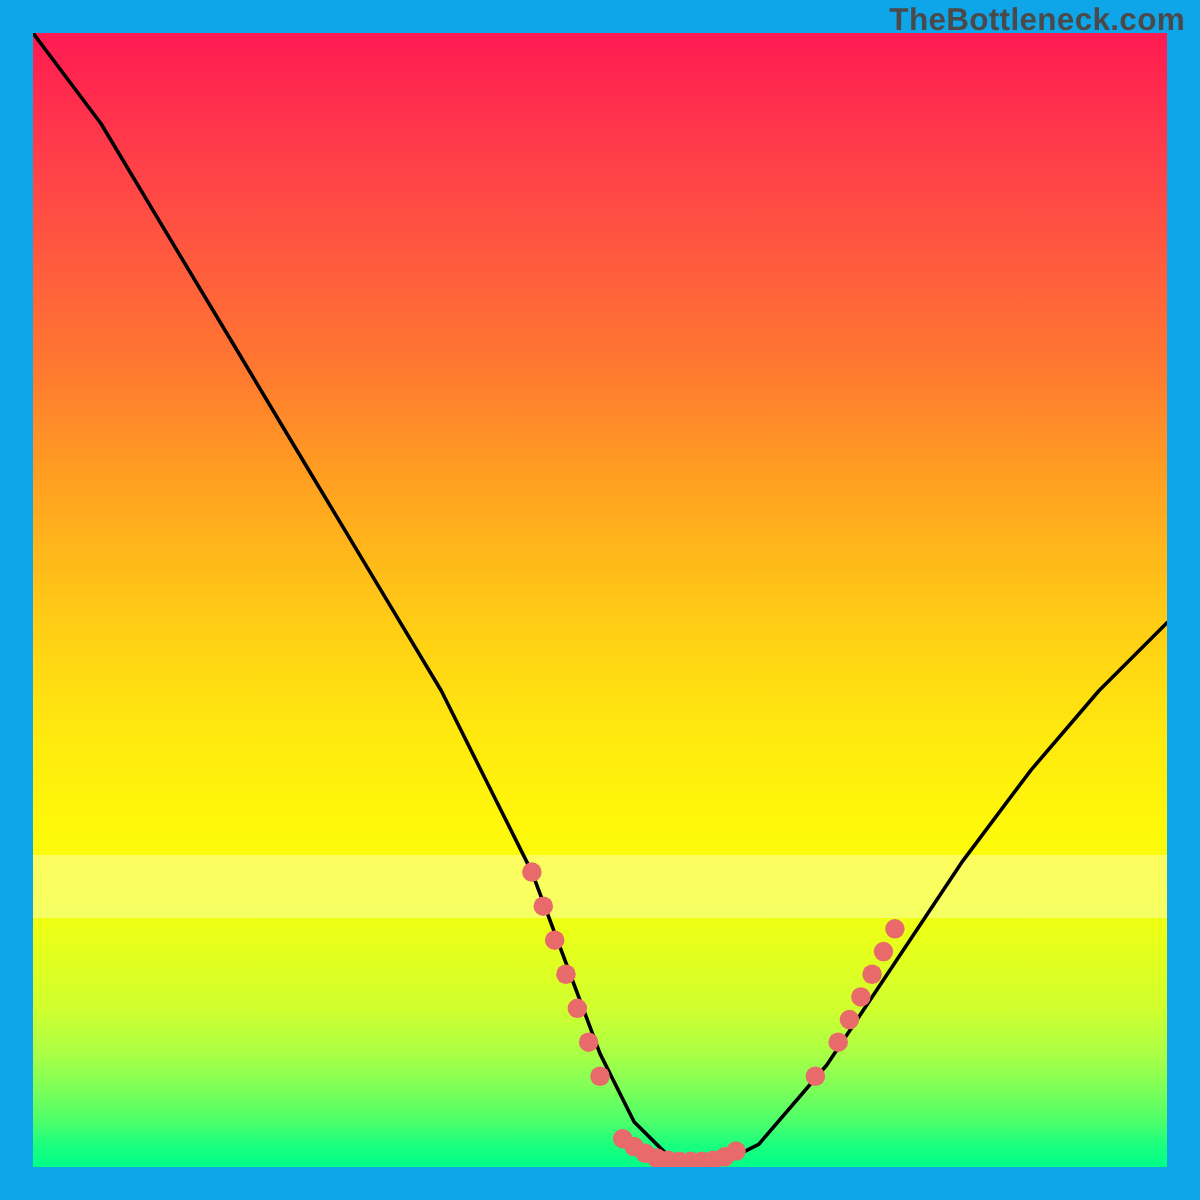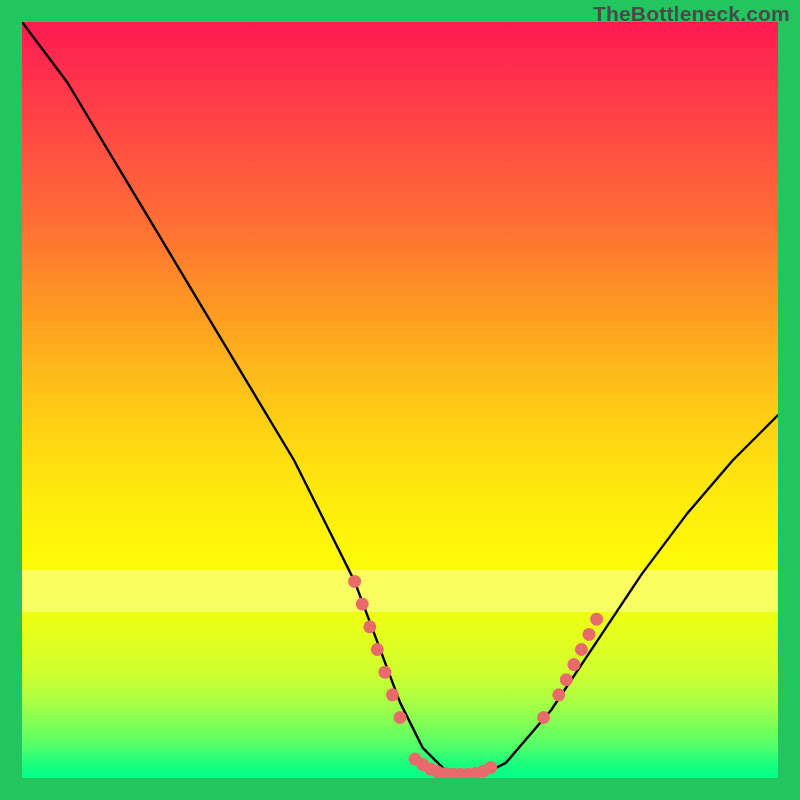--- a/index.html
+++ b/index.html
@@ -10,21 +10,21 @@
     background: #000;
     overflow: hidden;
     font-family: Arial, Helvetica, sans-serif;
   }
   .frame {
     position: absolute;
     left: 0;
     top: 0;
     width: 800px;
     height: 800px;
-    background: #22c55e;
+    background: #0ea5e9;
   }
   .plot-area {
     position: absolute;
     left: 22px;
     top: 22px;
     width: 756px;
     height: 756px;
     background: linear-gradient(to bottom,
       #ff1a52 0%,
       #ff3b4a 10%,

